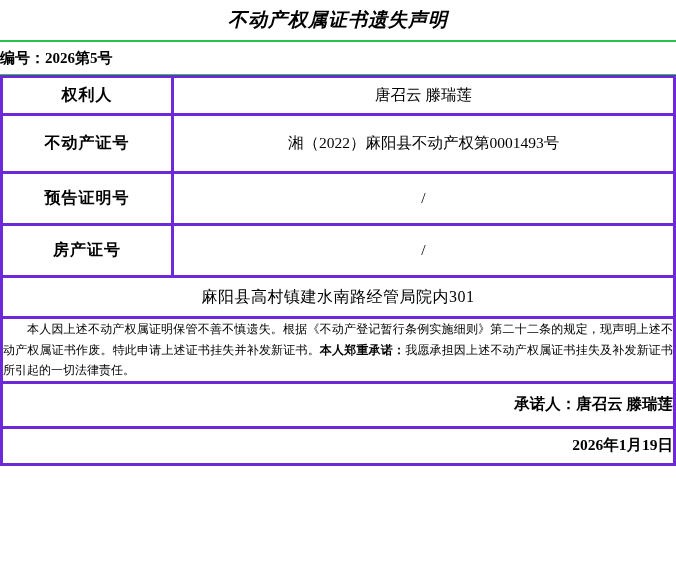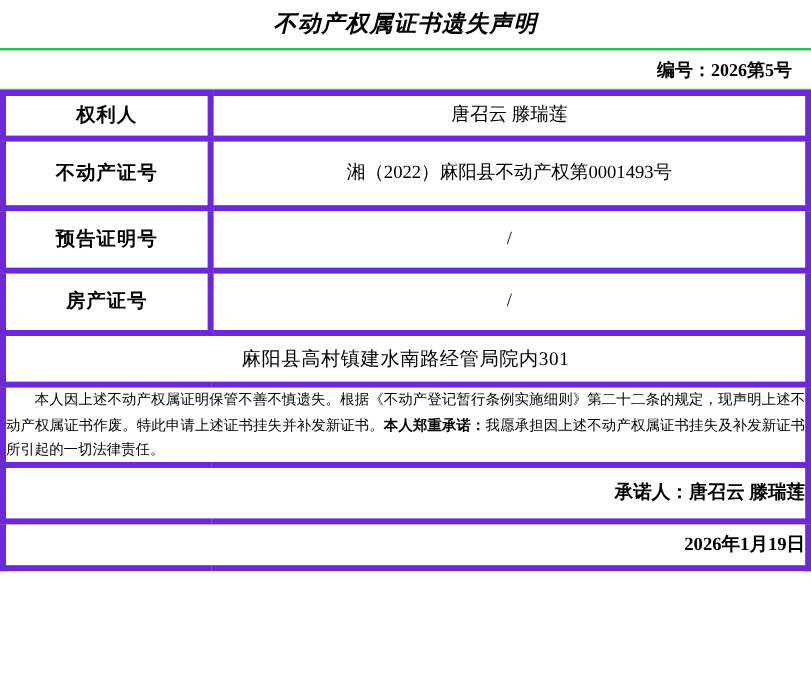--- a/index.html
+++ b/index.html
@@ -30,35 +30,35 @@
   }
   .title-text {
     font-size: 19px;
     font-weight: bold;
     letter-spacing: 1px;
   }
   .code-row {
     height: 32px;
     display: flex;
     align-items: center;
-    justify-content: flex-end;
+    justify-content: flex-start;
     padding-right: 16px;
     border-bottom: 1px solid #2ecc40;
   }
   .code-text {
     font-size: 15px;
     font-weight: bold;
   }
   table.main {
     width: 676px;
     border-collapse: collapse;
     table-layout: fixed;
   }
   table.main td {
-    border: 5px solid #6d28d9;
+    border: 3px solid #6d28d9;
     padding: 0;
     vertical-align: middle;
   }
   td.label {
     width: 168px;
     text-align: center;
     font-size: 16px;
     font-weight: bold;
     letter-spacing: 1px;
   }

